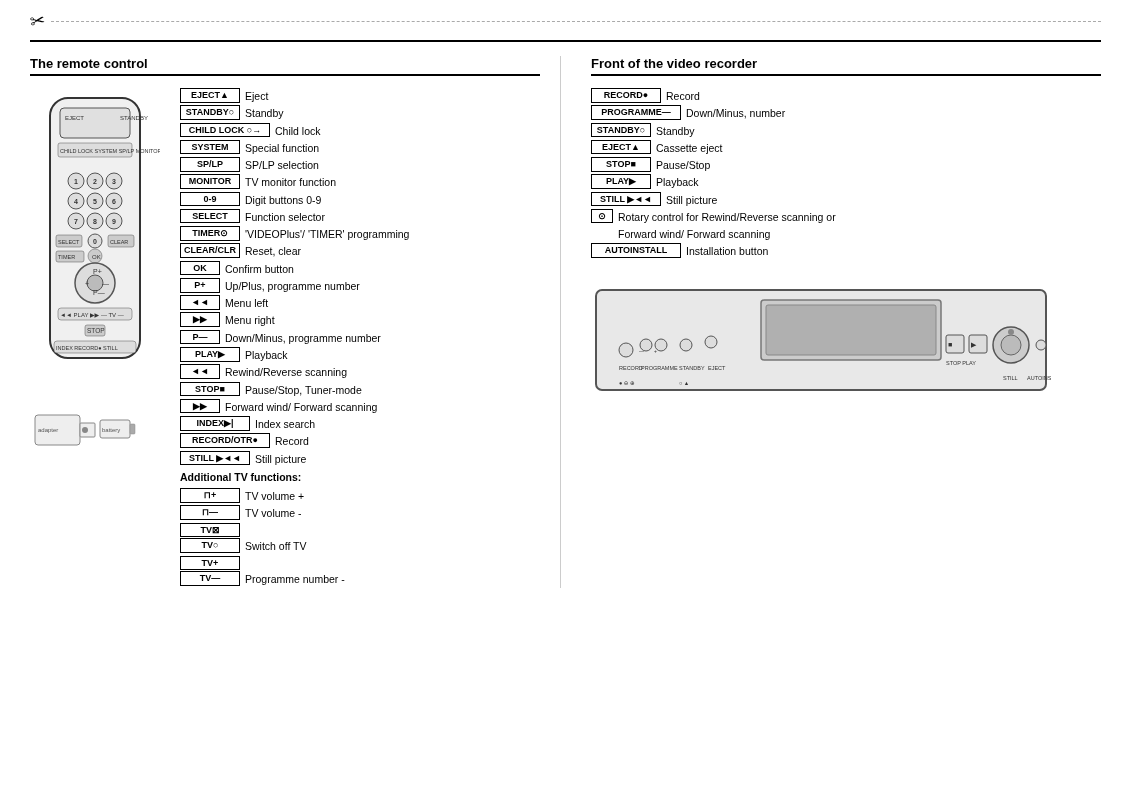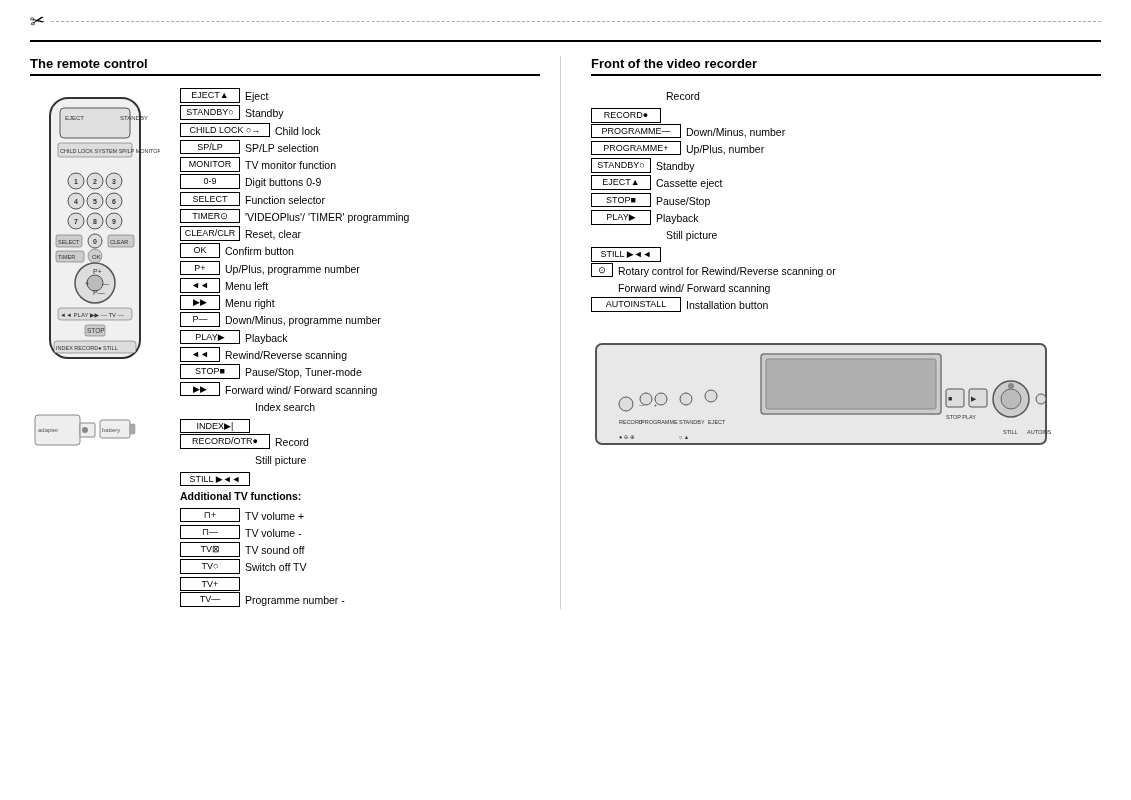--- a/index.html
+++ b/index.html
@@ -91,35 +91,34 @@
     }
     .instr-row {
       display: flex;
       align-items: flex-start;
       margin-bottom: 1px;
     }
     .btn-label {
       background: #fff;
       border: 1px solid #000;
       font-size: 9px;
-      font-weight: normal;
+      font-weight: bold;
       padding: 0px 3px;
       white-space: nowrap;
       margin-right: 5px;
       min-width: 60px;
       text-align: center;
       flex-shrink: 0;
       line-height: 1.4;
     }
     .btn-label.small {
       min-width: 40px;
     }
     .btn-label.medium {
       min-width: 70px;
-      margin-top: 20px;
     }
     .btn-label.large {
       min-width: 90px;
     }
     .btn-desc {
       flex: 1;
     }
     .additional-title {
       font-weight: bold;
       margin-top: 2px;
@@ -239,20 +238,24 @@
           </div>
           <div class="instr-row">
             <span class="btn-label">STANDBY○</span>
             <span class="btn-desc">Standby</span>
           </div>
           <div class="instr-row">
             <span class="btn-label large">CHILD LOCK ○→</span>
             <span class="btn-desc">Child lock</span>
           </div>
           <div class="instr-row">
+            <span class="btn-label">SYSTEM</span>
+            <span class="btn-desc">Special function</span>
+          </div>
+          <div class="instr-row">
             <span class="btn-label">SP/LP</span>
             <span class="btn-desc">SP/LP selection</span>
           </div>
           <div class="instr-row">
             <span class="btn-label">MONITOR</span>
             <span class="btn-desc">TV monitor function</span>
           </div>
           <div class="instr-row">
             <span class="btn-label">0-9</span>
             <span class="btn-desc">Digit buttons 0-9</span>
@@ -322,21 +325,20 @@
           <div class="instr-row">
             <span class="btn-label">⊓+</span>
             <span class="btn-desc">TV volume +</span>
           </div>
           <div class="instr-row">
             <span class="btn-label">⊓—</span>
             <span class="btn-desc">TV volume -</span>
           </div>
           <div class="instr-row">
             <span class="btn-label">TV⊠</span>
-            <span class="btn-desc">TV sound off</span>
           </div>
           <div class="instr-row">
             <span class="btn-label">TV○</span>
             <span class="btn-desc">Switch off TV</span>
           </div>
           <div class="instr-row">
             <span class="btn-label">TV+</span>
           </div>
           <div class="instr-row">
             <span class="btn-label">TV—</span>
@@ -351,24 +353,20 @@
 
       <div class="front-panel-list">
 
         <div class="instr-row">
           <span class="btn-label medium">RECORD●</span>
           <span class="btn-desc">Record</span>
         </div>
         <div class="instr-row">
           <span class="btn-label large">PROGRAMME—</span>
           <span class="btn-desc">Down/Minus, number</span>
-        </div>
-        <div class="instr-row">
-          <span class="btn-label large">PROGRAMME+</span>
-          <span class="btn-desc">Up/Plus, number</span>
         </div>
         <div class="instr-row">
           <span class="btn-label">STANDBY○</span>
           <span class="btn-desc">Standby</span>
         </div>
         <div class="instr-row">
           <span class="btn-label">EJECT▲</span>
           <span class="btn-desc">Cassette eject</span>
         </div>
         <div class="instr-row">

